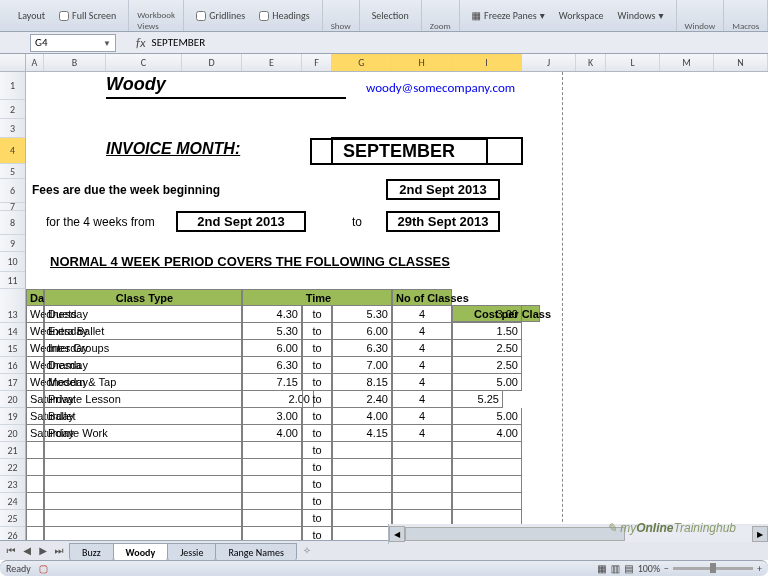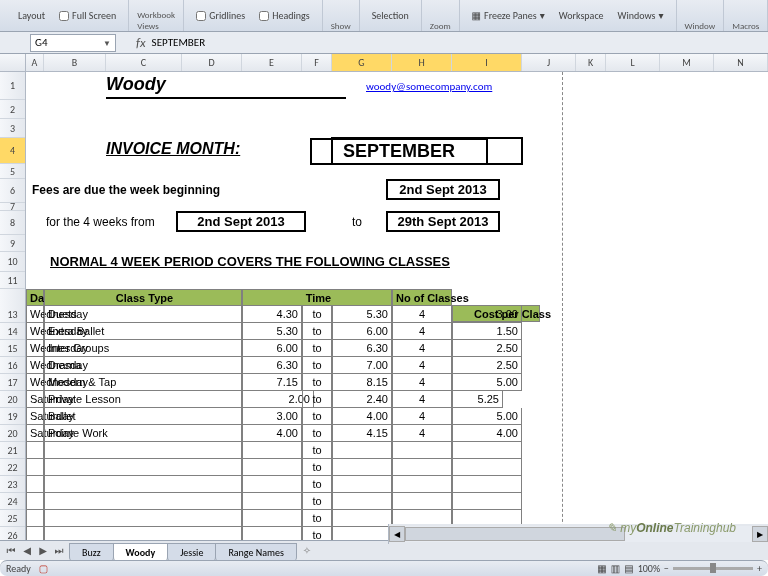--- a/index.html
+++ b/index.html
@@ -30,21 +30,21 @@
 
 .cells { position: absolute; left: 26px; top: 18px; right: 0; bottom: 0; }
 .cell-row { height: 17px; position: relative; }
 .r1 { height: 28px; }
 .r2, .r3 { height: 19px; }
 .r4 { height: 26px; }
 .r5 { height: 15px; }
 
 .content { position: absolute; white-space: nowrap; }
 .big-title { font: bold italic 18px Arial; border-bottom: 2px solid #000; padding-bottom: 2px; width: 240px; display: inline-block; }
-.email { color: #0000ee; text-decoration: underline; font-size: 11px; }
+.email { color: #0000ee; font-size: 13px; }
 .inv-label { font: bold italic 16px Arial; text-decoration: underline; }
 .inv-month { font: bold 18px Arial; border: 2px solid #000; padding: 1px 18px; display: inline-block; width: 178px; text-align: center; }
 .fee-text { font: bold 12px Arial; }
 .date-box { font: bold 13px Arial; border: 2px solid #000; padding: 1px 8px; display: inline-block; text-align: center; }
 .section-hdr { font: bold 13px Arial; text-decoration: underline; }
 
 .tbl-hdr { background: #9bbb59; font: bold 11px Arial; height: 17px; line-height: 17px; border: 1px solid #808080; }
 .tbl-cell { font: 11px Arial; border-right: 1px solid #808080; border-bottom: 1px solid #808080; border-left: 1px solid #808080; height: 17px; line-height: 17px; padding: 0 3px; }
 .tc-r { text-align: right; }
 .tc-c { text-align: center; }

